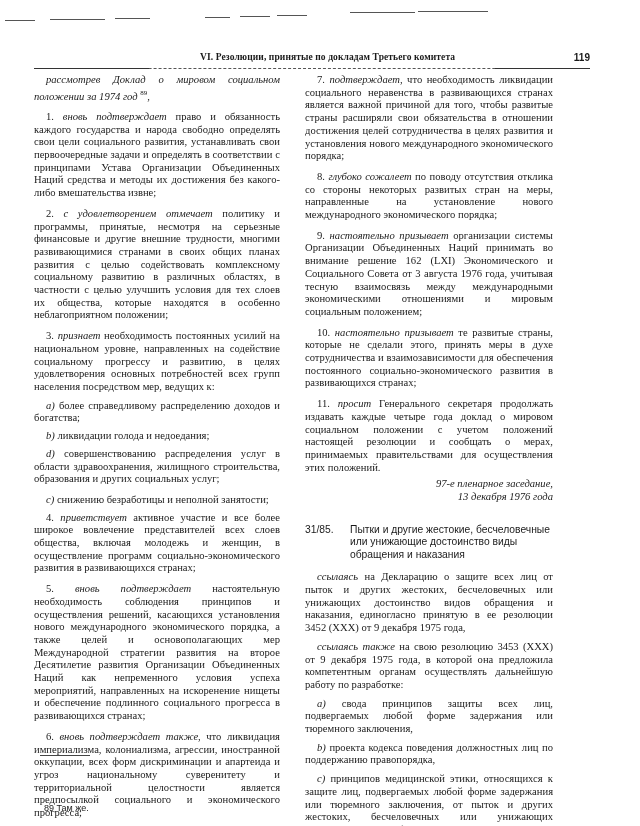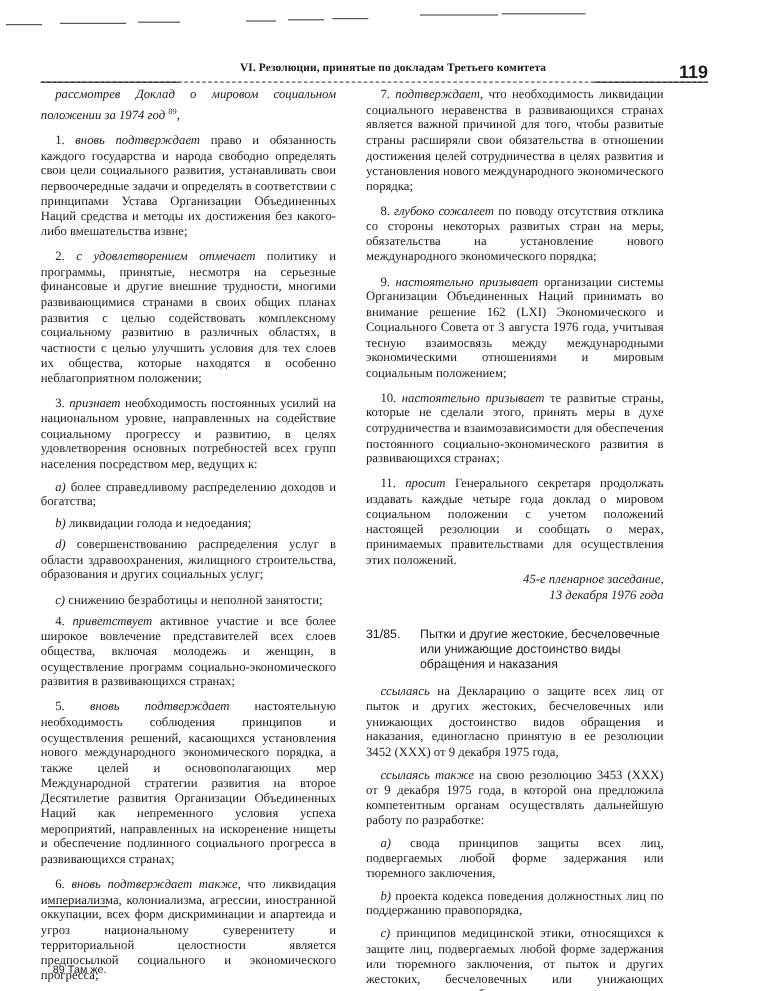--- a/index.html
+++ b/index.html
@@ -2,21 +2,21 @@
 <html><head>
 <meta charset="utf-8">
 <style>
   html, body { margin:0; padding:0; background:#ffffff; }
   body { width:640px; height:826px; position:relative; overflow:hidden;
          font-family:"Liberation Serif", serif; color:#1a1a1a; }
   .scanline { position:absolute; left:5px; top:5px; width:485px; height:10px; }
   .scanline span { position:absolute; height:1px; background:#555; }
   .running-head { position:absolute; top:52px; left:34px; width:570px; height:14px; }
   .rh-title { position:absolute; left:166px; top:0; font-size:9.5px; letter-spacing:0.1px;font-weight:bold; }
-  .rh-page { position:absolute; right:14px; top:0; font-size:15px; font-weight:bold;
+  .rh-page { position:absolute; right:14px; top:0; font-size:10px; font-weight:bold;
              font-family:"Liberation Sans", sans-serif; }
   .rh-rule { position:absolute; left:34px; top:68px; width:556px; height:1px;
              border-top:1px dashed #555; }
   .rh-rule-solid-l { position:absolute; left:34px; top:68px; width:115px; height:1px; background:#333; }
   .rh-rule-solid-r { position:absolute; left:495px; top:68px; width:95px; height:1px; background:#333; }
   .col { position:absolute; top:74px; font-size:10.6px; line-height:12.7px; text-align:justify; }
   .col-left { left:34px; width:246px; }
   .col-right { left:305px; width:248px; }
   p { margin:0 0 8px 0; text-indent:12px; hyphens:manual; }
   em { }
@@ -68,26 +68,26 @@
   <p><span>4.</span> <em>приветствует</em><span> активное участие и все более широкое вовлечение представителей всех слоев общества, включая молодежь и женщин, в осуществление программ социально-экономического развития в развивающихся странах;</span></p>
   <p><span>5.</span> <em>вновь подтверждает</em><span> настоятельную необходимость соблюдения принципов и осуществления решений, касающихся установления нового международного экономического порядка, а также целей и основополагающих мер Международной стратегии развития на второе Десятилетие развития Организации Объединенных Наций как непременного условия успеха мероприятий, направленных на искоренение нищеты и обеспечение подлинного социального прогресса в развивающихся странах;</span></p>
   <p><span>6.</span> <em>вновь подтверждает также</em><span>, что ликвидация империализма, колониализма, агрессии, иностранной оккупации, всех форм дискриминации и апартеида и угроз национальному суверенитету и территориальной целостности является предпосылкой социального и экономического прогресса;</span></p>
 </div>
 
 <div class="footnote-rule"></div>
 <div class="footnote">89 Там же.</div>
 
 <div class="col col-right">
   <p><span>7.</span> <em>подтверждает</em><span>, что необходимость ликвидации социального неравенства в развивающихся странах является важной причиной для того, чтобы развитые страны расширяли свои обязательства в отношении достижения целей сотрудничества в целях развития и установления нового международного экономического порядка;</span></p>
-  <p><span>8.</span> <em>глубоко сожалеет</em><span> по поводу отсутствия отклика со стороны некоторых развитых стран на меры, обязательства на установление нового международного экономического порядка;</span></p>
+  <p><span>8.</span> <em>глубоко сожалеет</em><span> по поводу отсутствия отклика со стороны некоторых развитых стран на меры, направленные на установление нового международного экономического порядка;</span></p>
   <p><span>9.</span> <em>настоятельно призывает</em><span> организации системы Организации Объединенных Наций принимать во внимание решение 162 (LXI) Экономического и Социального Совета от 3 августа 1976 года, учитывая тесную взаимосвязь между международными экономическими отношениями и мировым социальным положением;</span></p>
   <p><span>10.</span> <em>настоятельно призывает</em><span> те развитые страны, которые не сделали этого, принять меры в духе сотрудничества и взаимозависимости для обеспечения постоянного социально-экономического развития в развивающихся странах;</span></p>
   <p style="margin-bottom:4px"><span>11.</span> <em>просит</em><span> Генерального секретаря продолжать издавать каждые четыре года доклад о мировом социальном положении с учетом положений настоящей резолюции и сообщать о мерах, принимаемых правительствами для осуществления этих положений.</span></p>
 
-  <p class="sig"><span>45-е пленарное заседание,</span><br><span>13 декабря 1976 года</span></p>
+  <p class="sig"><span>97-е пленарное заседание,</span><br><span>13 декабря 1976 года</span></p>
 
   <div class="heading">
     <span class="num">31/85.</span>
     <span class="text">Пытки и другие жестокие, бесчеловечные или унижающие достоинство виды обращения и наказания</span>
   </div>
 
 
   <p style="margin-bottom:6px"><em>ссылаясь</em><span> на Декларацию о защите всех лиц от пыток и других жестоких, бесчеловечных или унижающих достоинство видов обращения и наказания, единогласно принятую в ее резолюции 3452 (XXX) от 9 декабря 1975 года,</span></p>
   <p style="margin-bottom:6px"><em>ссылаясь также</em><span> на свою резолюцию 3453 (XXX) от 9 декабря 1975 года, в которой она предложила компетентным органам осуществлять дальнейшую работу по разработке:</span></p>
 

